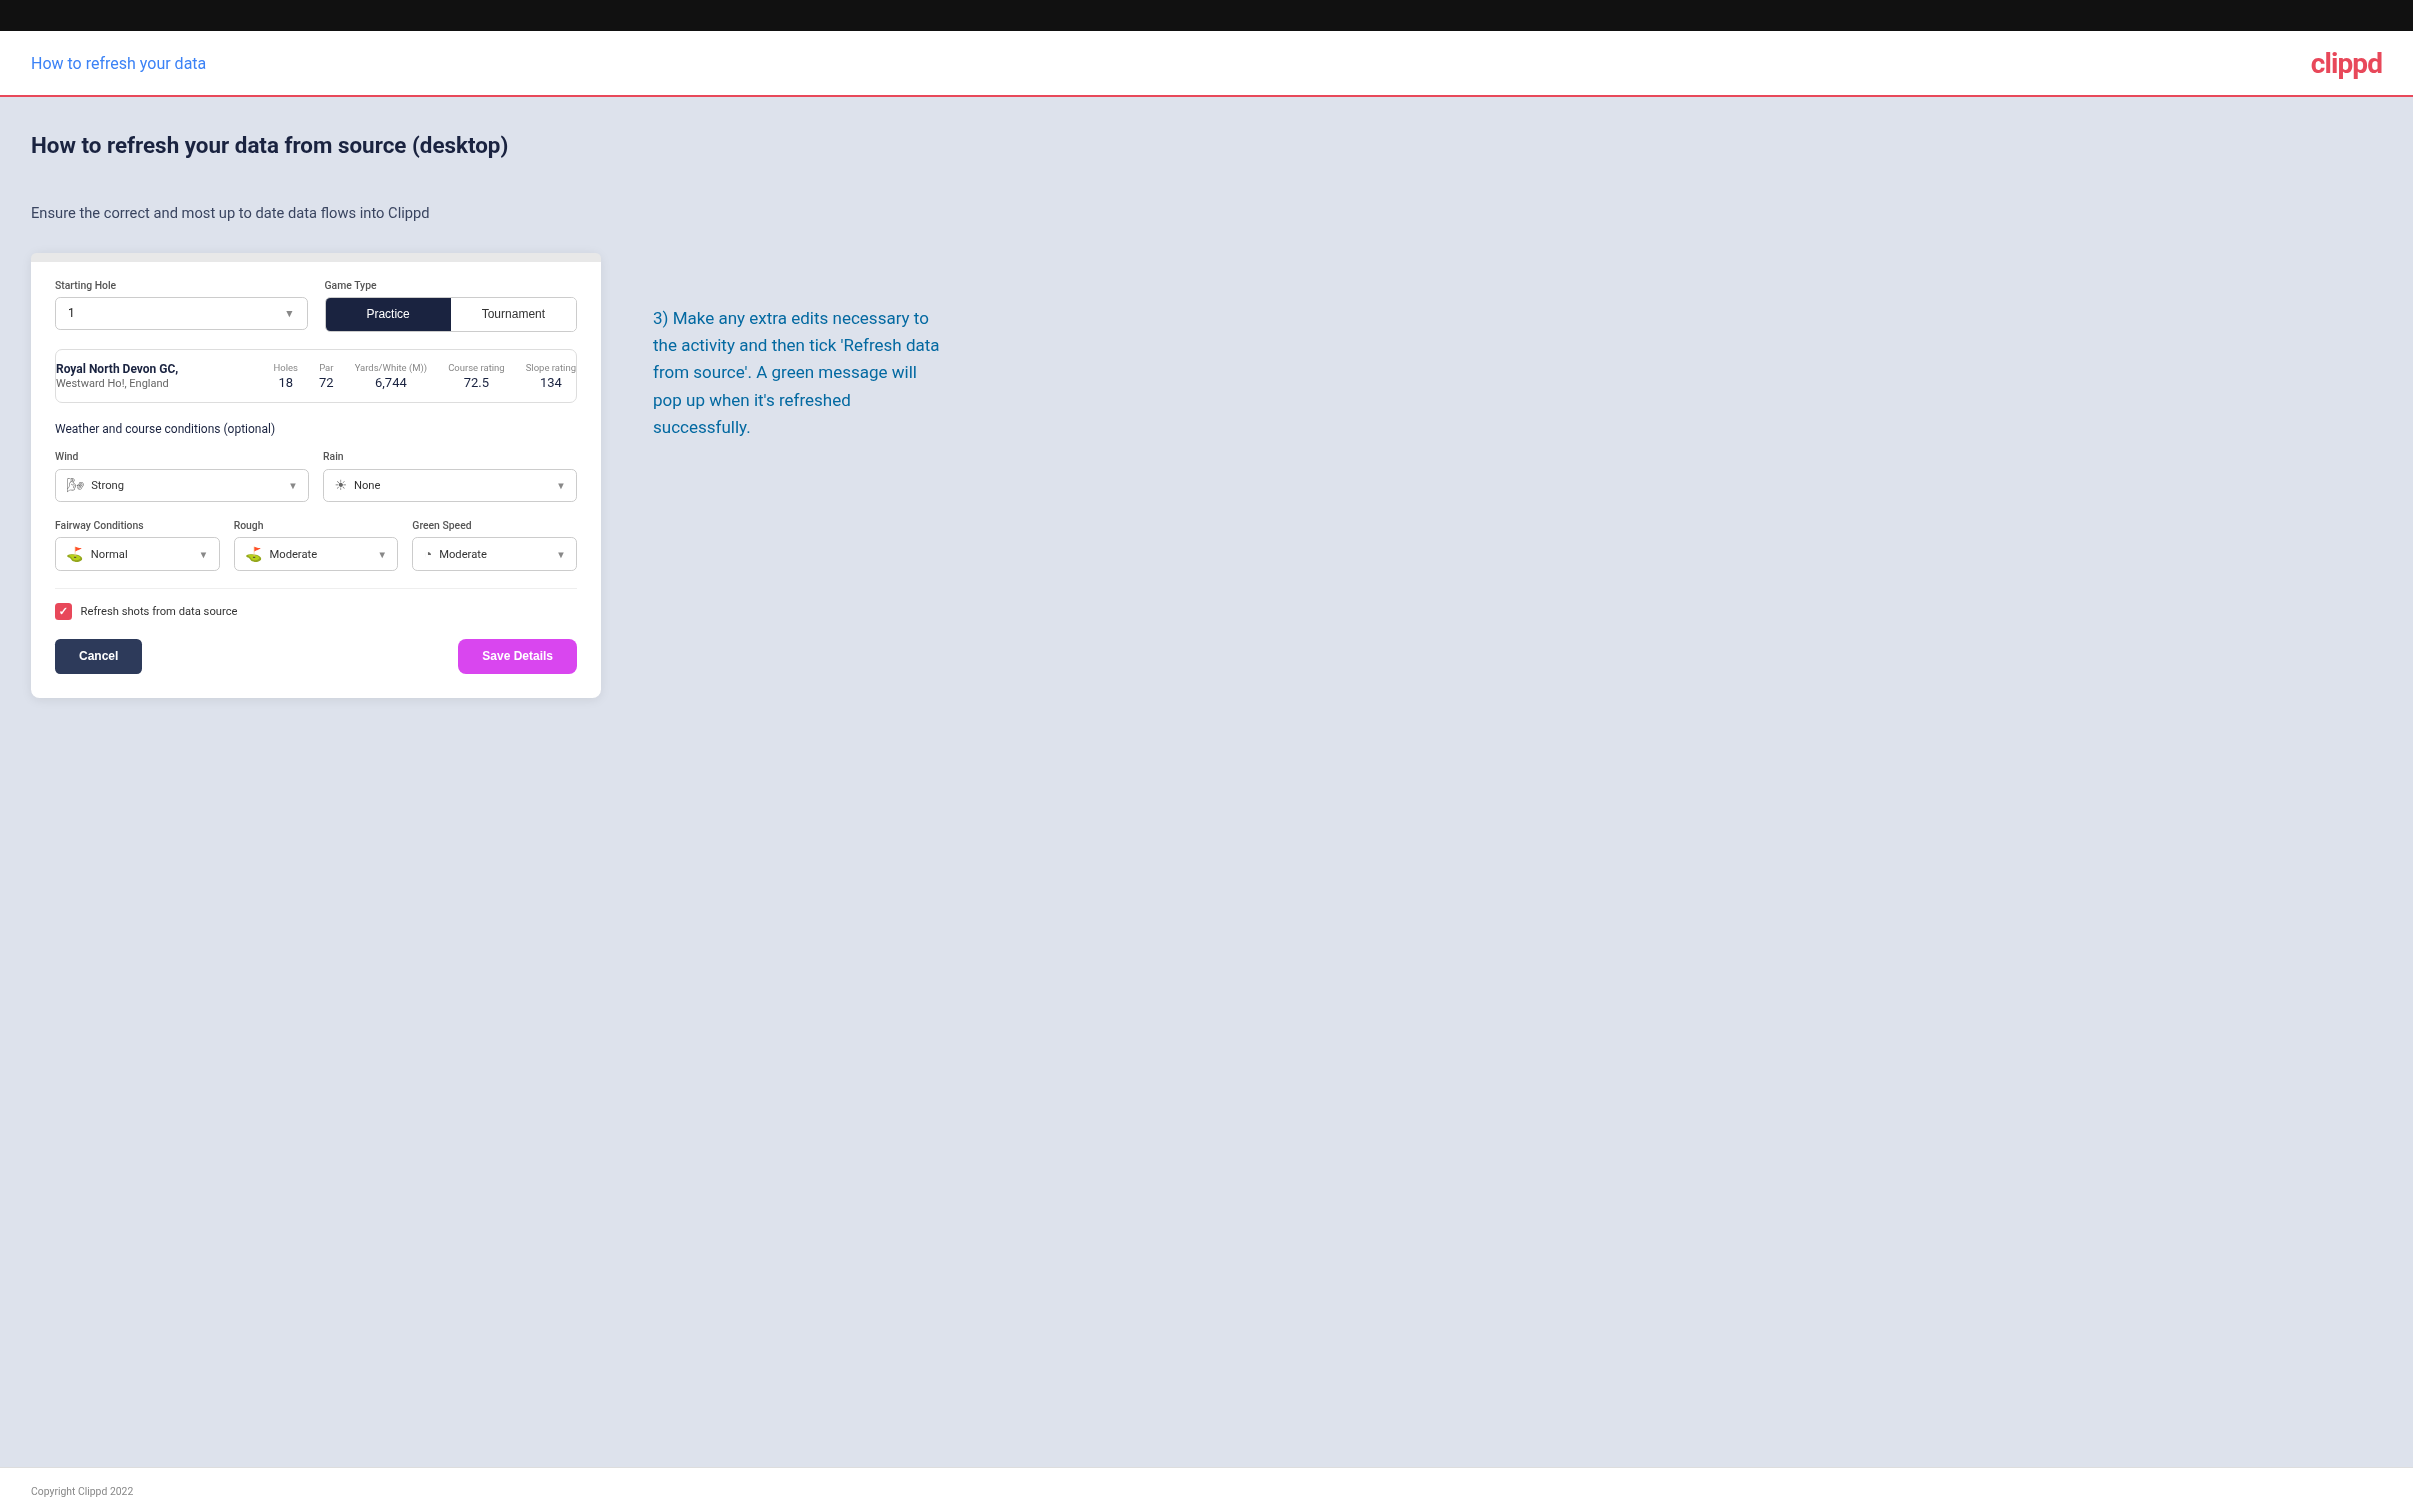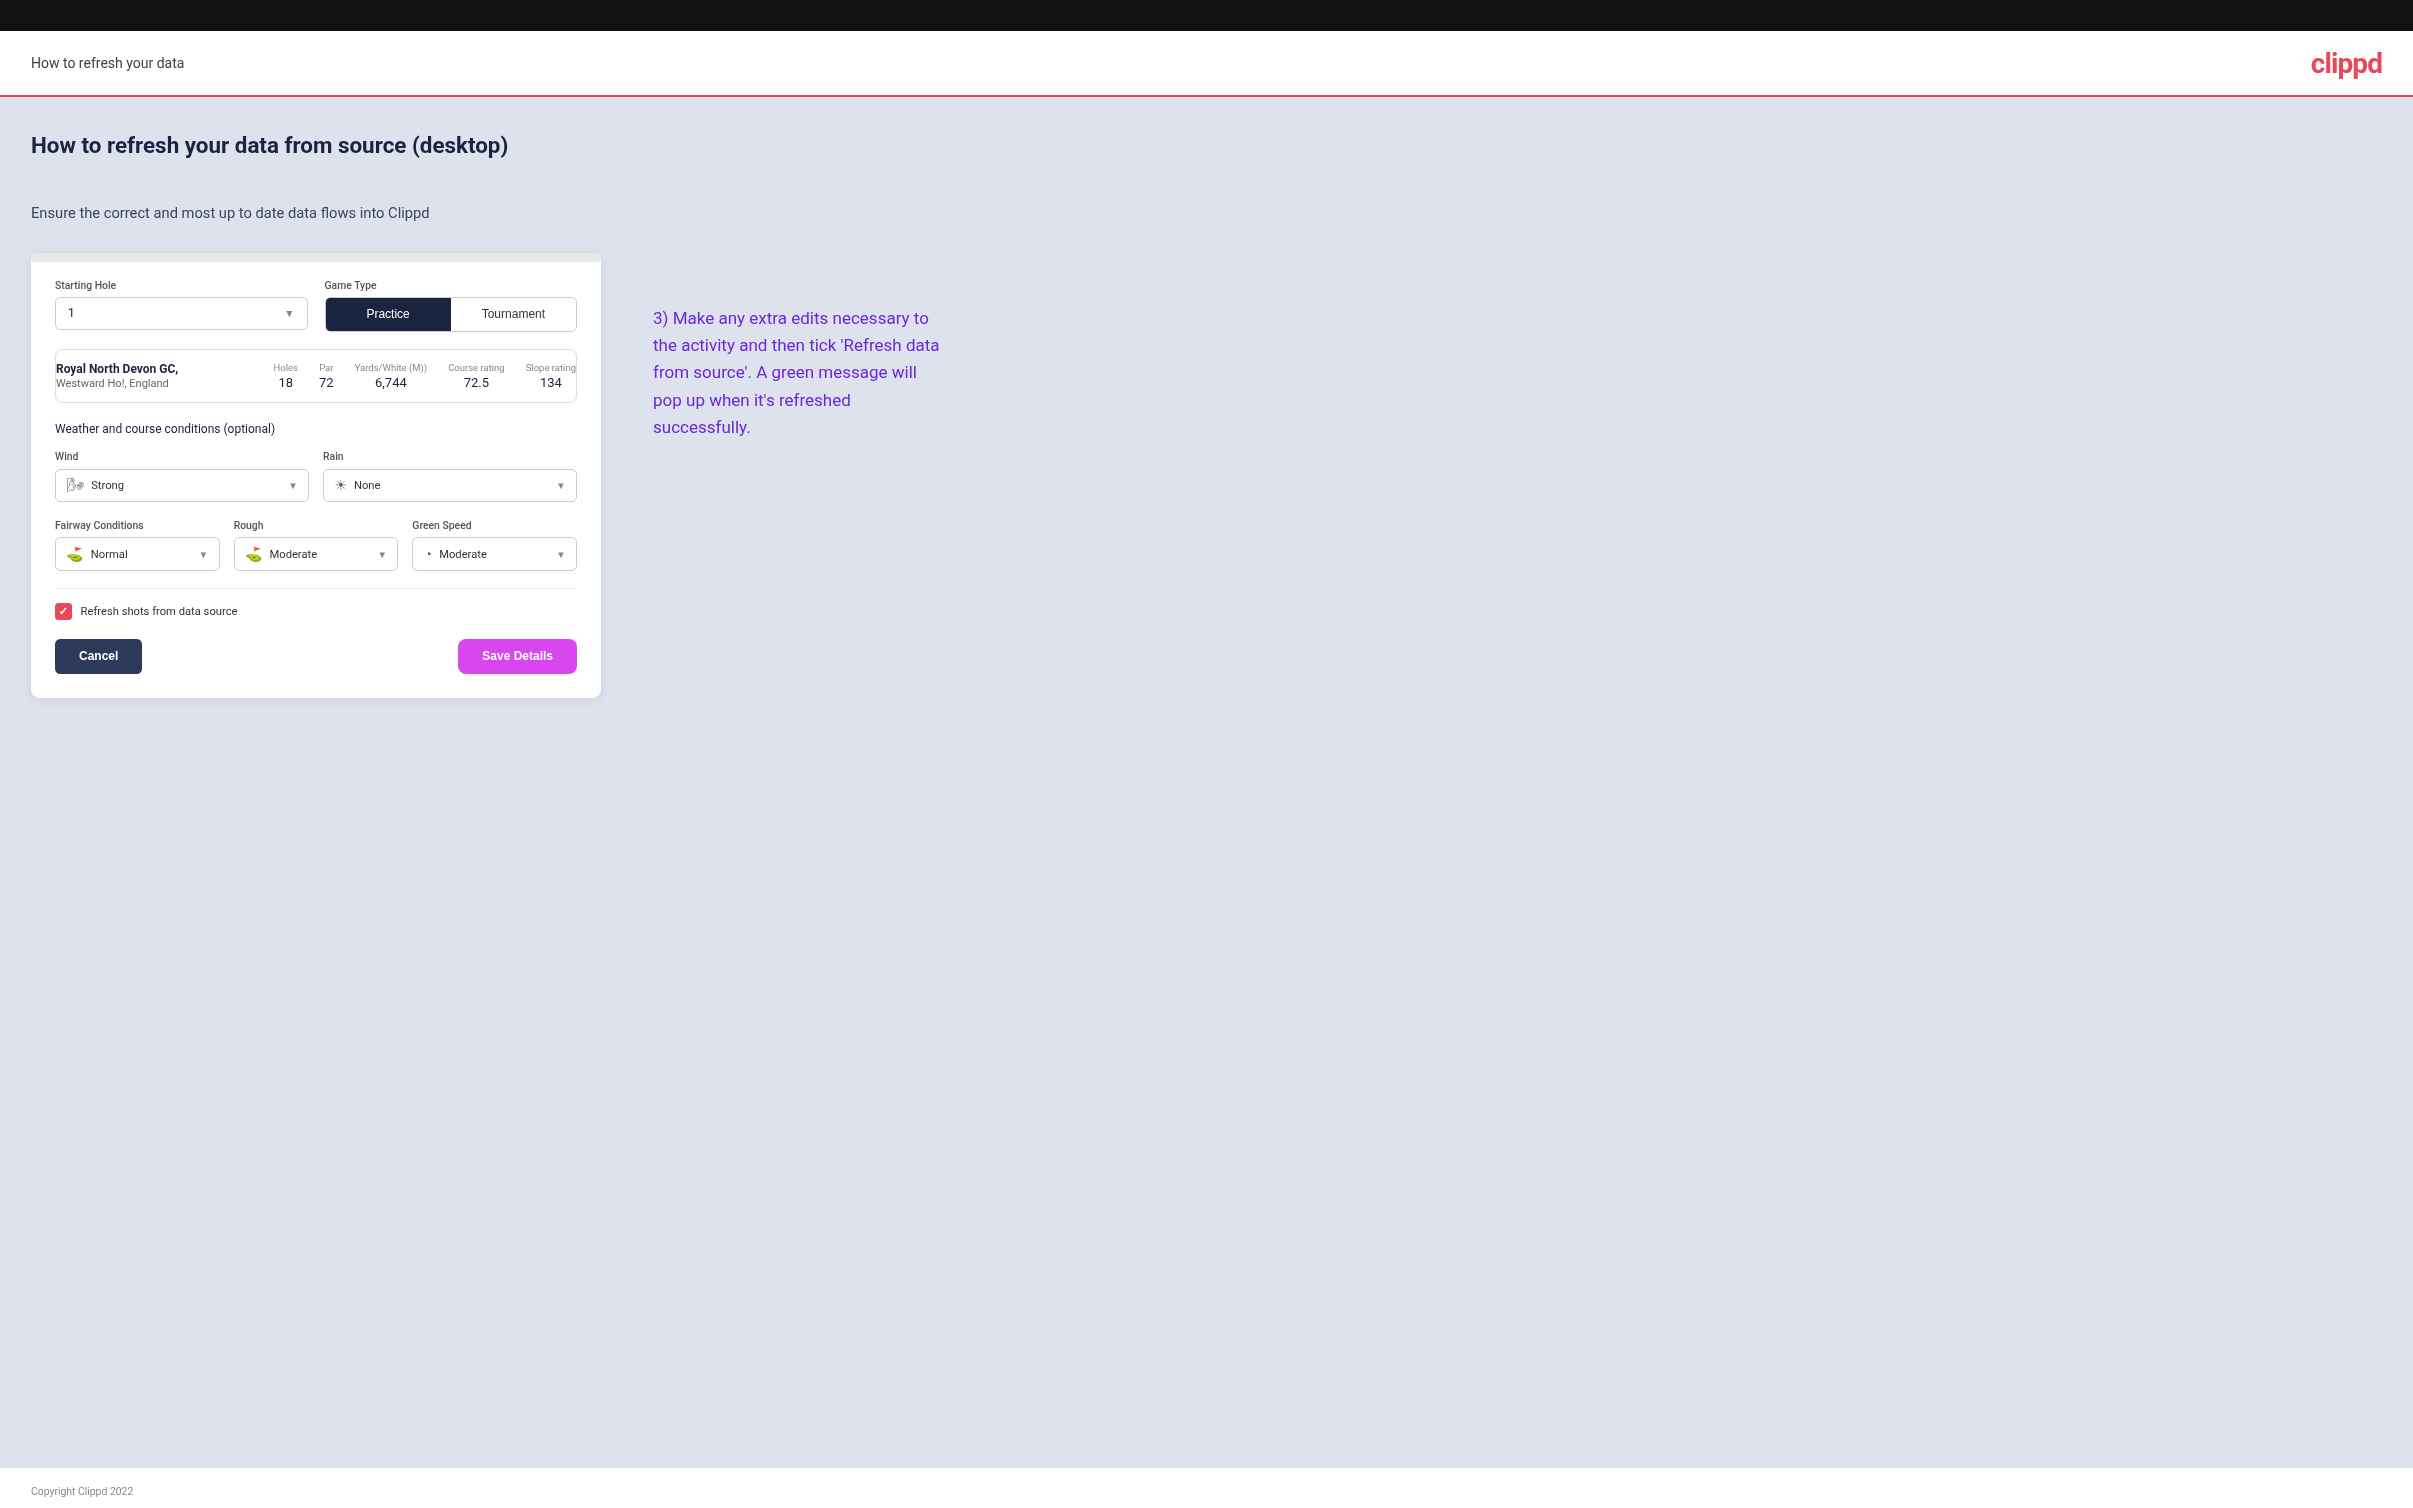--- a/index.html
+++ b/index.html
@@ -14,22 +14,22 @@
     }
     .header {
       background: #fff;
       padding: 15.5px 31px;
       display: flex;
       align-items: center;
       justify-content: space-between;
       border-bottom: 2.6px solid #e8485a;
     }
     .header-title {
-      font-size: 14px;
-      color: #404040;
+      font-size: 16px;
+      color: #3b82f6;
     }
     .logo {
       font-size: 28px;
       font-weight: 700;
       color: #e8485a;
       letter-spacing: -0.9px;
     }
     .main-content {
       background: #dde2ec;
       min-height: calc(100vh - 138px);
@@ -251,21 +251,21 @@
       font-weight: 600;
       cursor: pointer;
     }
     .side-text {
       max-width: 293px;
       padding-top: 52px;
     }
     .side-text p {
       font-size: 17px;
       line-height: 1.6;
-      color: #6d28d9;
+      color: #0369a1;
     }
     .footer {
       background: #fff;
       padding: 14px 31px;
       border-top: 0.9px solid #ddd;
     }
     .footer-text {
       font-size: 10.4px;
       color: #888;
     }

